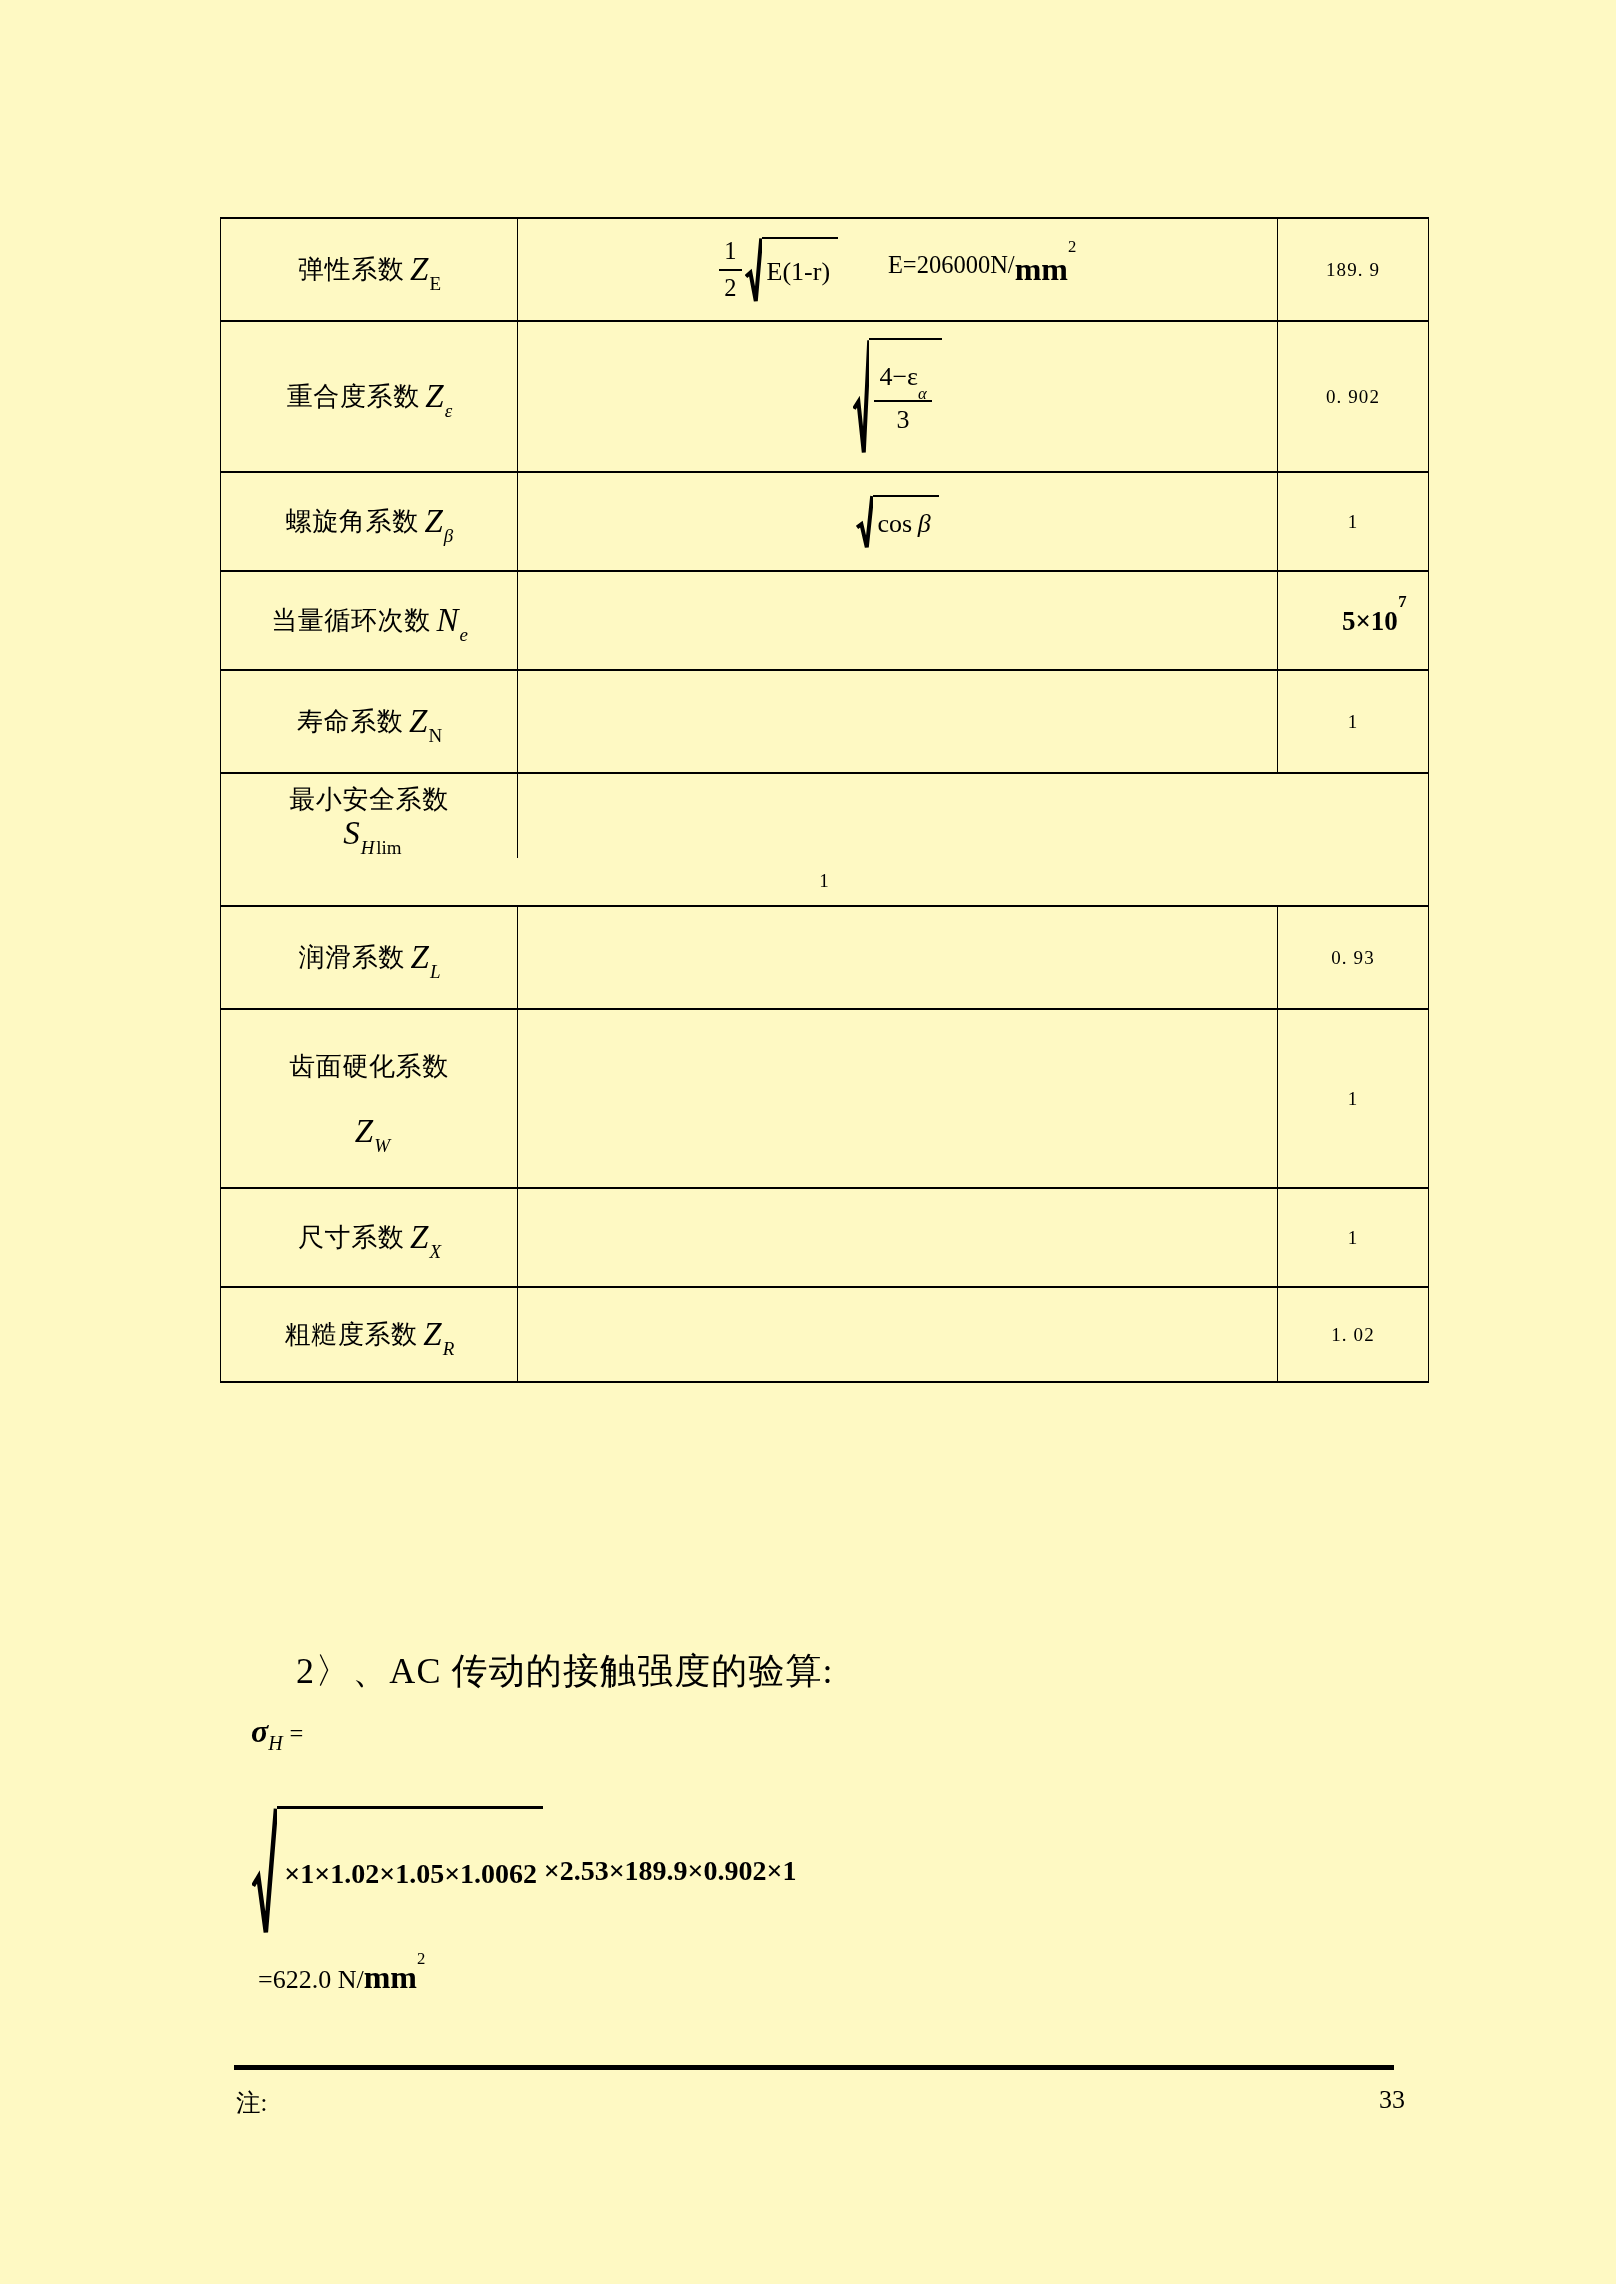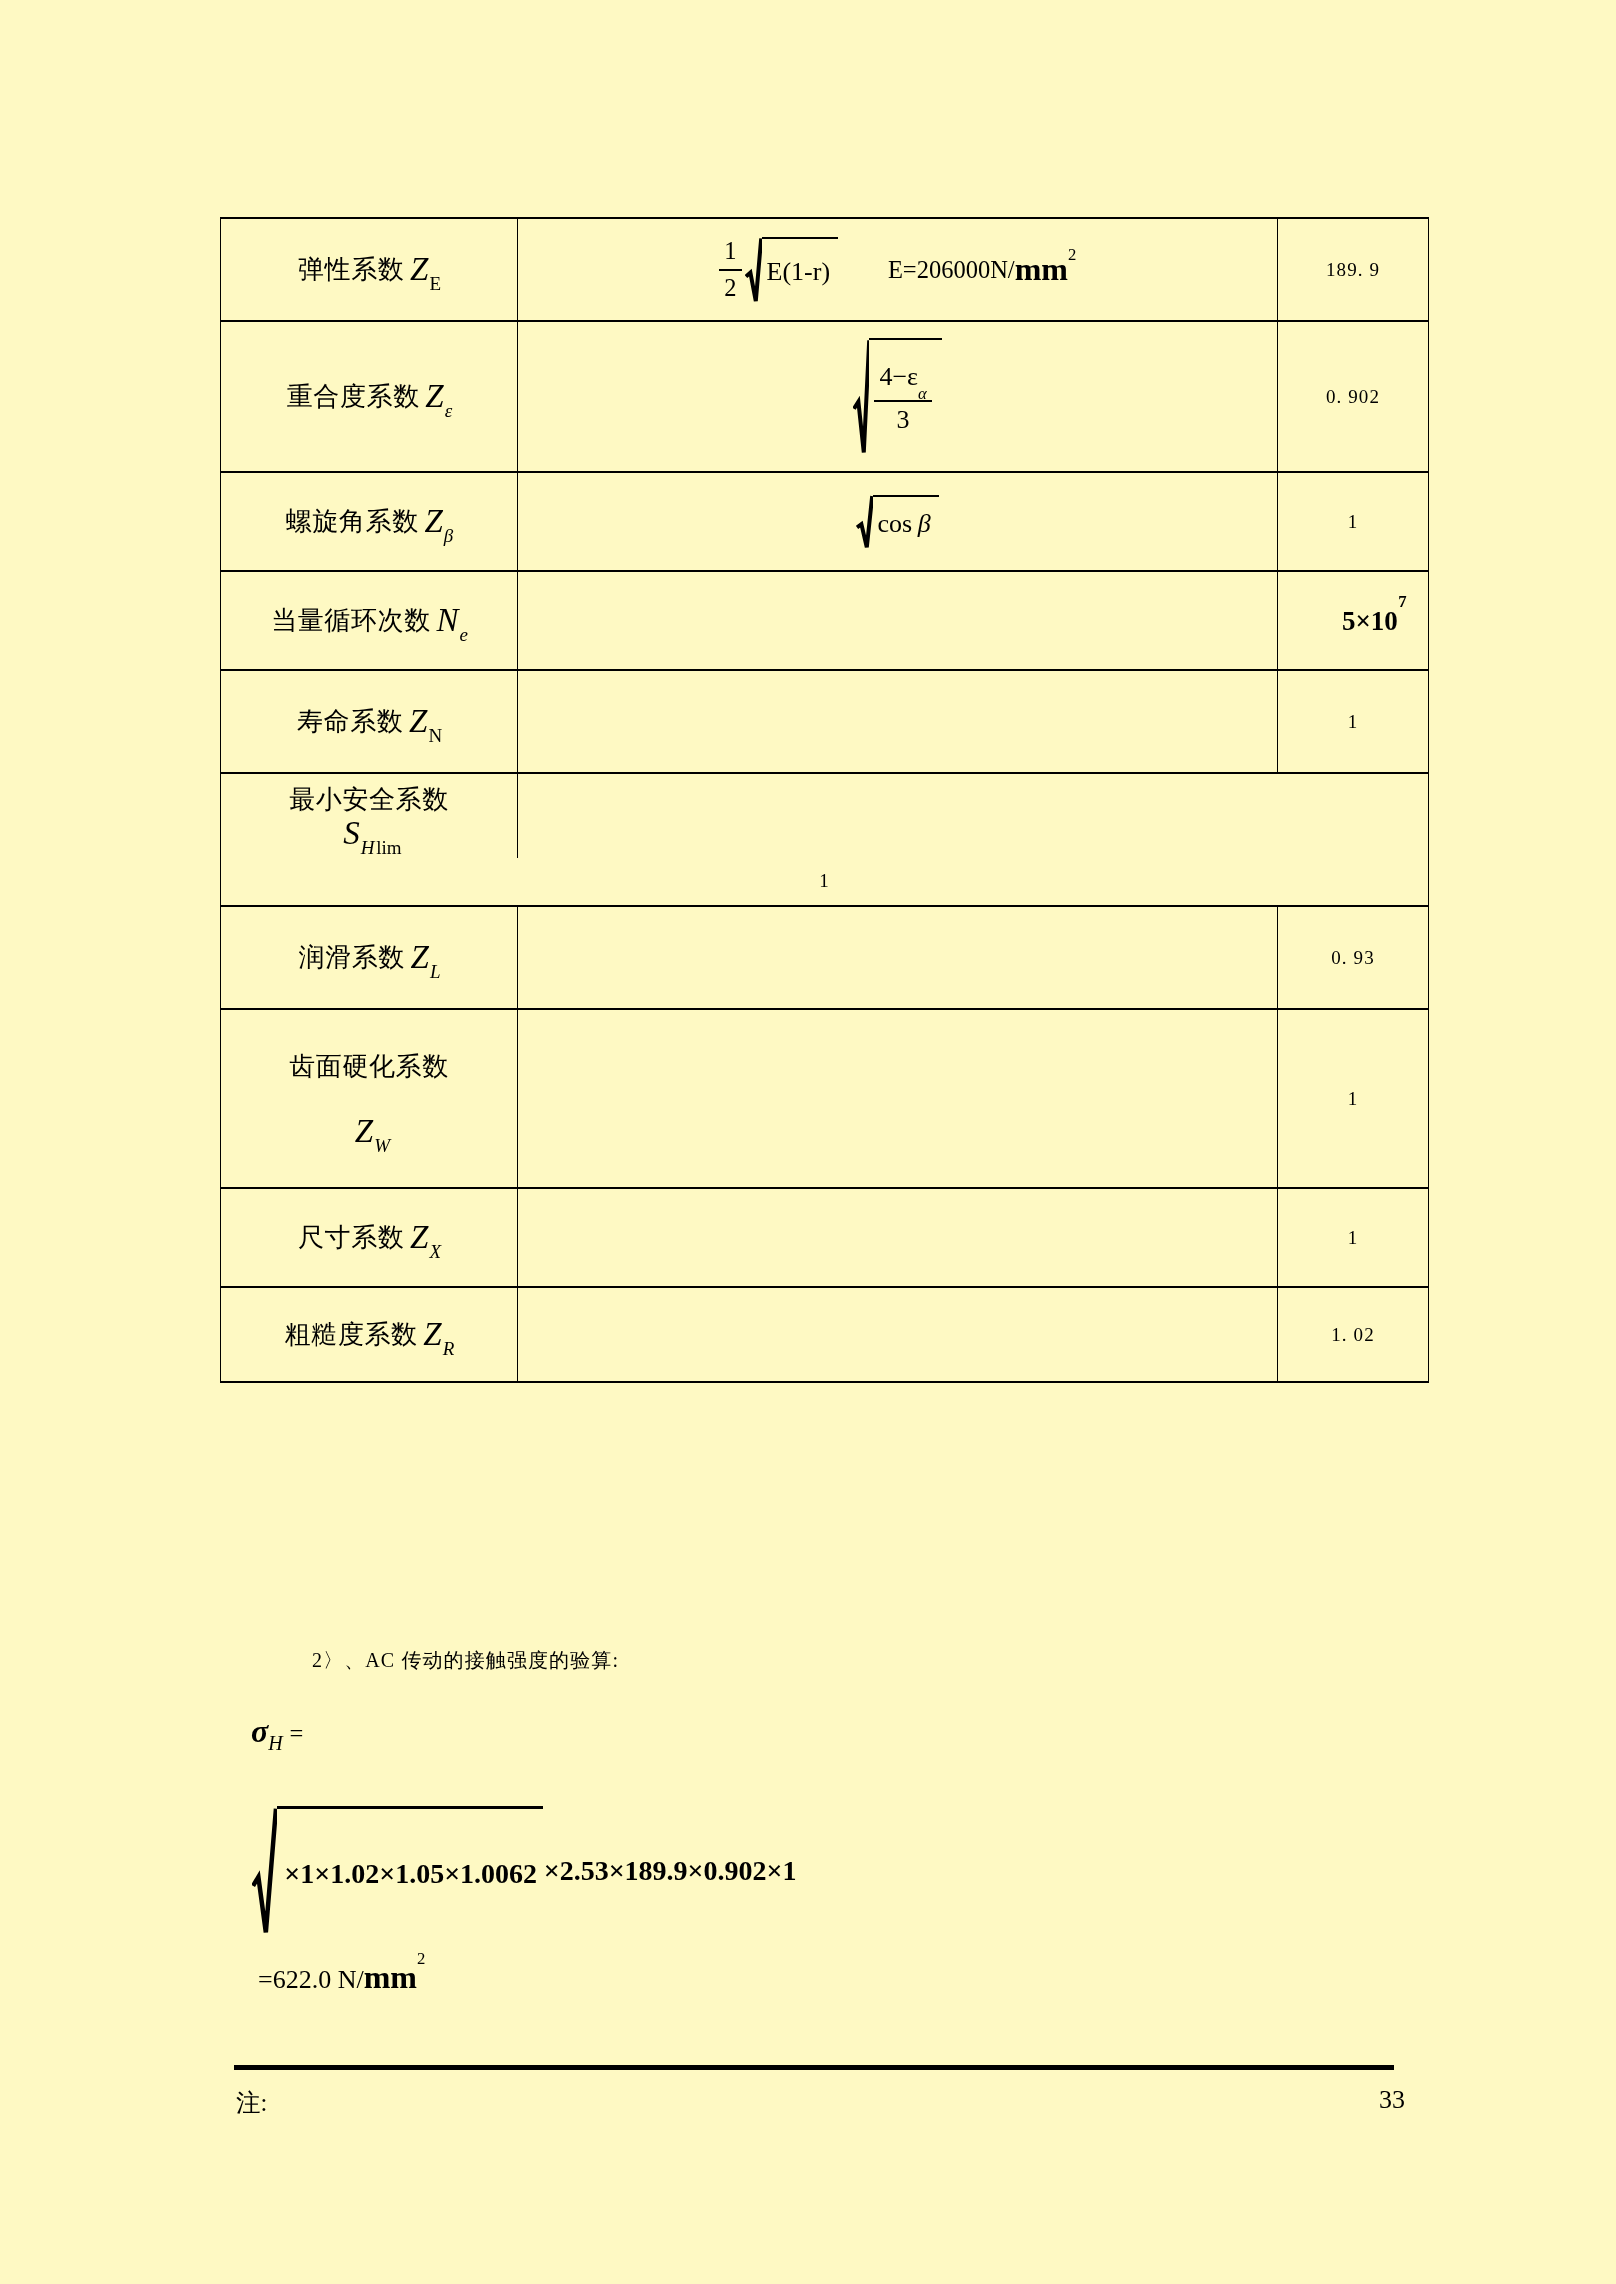--- a/index.html
+++ b/index.html
@@ -52,37 +52,37 @@
   .sqrt{display:inline-flex;align-items:stretch;}
   .radsvg{flex:0 0 16.7px;width:16.7px;height:auto;}
   .sbody{border-top:2.8px solid #000;display:flex;align-items:center;padding:3.3px 7.8px 0 4.5px;}
 
   
   .f-row1{display:flex;align-items:center;justify-content:center;gap:50px;}
   .fgroup{display:inline-flex;align-items:center;}
   .f12{font-size:24.5px;}
   .s1{height:66px;margin-left:3.3px;}
   .s1 .sbody{font-size:26px;}
-  .enote{font-size:24.5px;display:inline-flex;align-items:center;}
+  .enote{font-size:24.5px;display:inline-flex;align-items:flex-start;}
   .mmb{font-size:32px;font-weight:bold;font-style:normal;}
   .enote sup,.result sup{font-size:16.7px;position:relative;top:-14.5px;}
 
   
   .s2{height:118px;}
   .s2 .sbody{font-size:26px;padding:4.5px 10px 2.2px 4.5px;}
   .s2 .frac .num{font-style:normal;}
   .s2 sub{font-size:16.7px;font-style:italic;position:relative;top:7.8px;}
 
   
   .s3{height:54px;}
   .s3 .sbody{font-size:26px;}
   .s3 .it{font-style:italic;margin-left:5.6px;}
 
   
-  .heading{position:absolute;left:312px;top:1647px;font-size:20px;letter-spacing:1.1px;}
+  .heading{position:absolute;left:296px;top:1647px;font-size:36px;letter-spacing:1.1px;}
   .sigline{position:absolute;left:251px;top:1713px;}
   .sigline .sigma{font-size:32px;font-weight:bold;font-style:italic;}
   .sigline sub{font-size:20px;font-style:italic;position:relative;top:5.6px;}
   .sigline .eq{font-size:24.5px;margin-left:6.7px;}
 
   .bigf{position:absolute;left:252px;top:1806px;height:129px;display:flex;align-items:center;font-weight:bold;font-size:28px;}
   .s-big{height:129px;}
   .s-big .radsvg{flex:0 0 24.5px;width:24.5px;}
   .s-big .sbody{border-top:3.3px solid #000;padding:4.5px 3.3px 0 5.6px;}
   .bigfrac .num{border-bottom:2.8px solid #000;padding:2.2px 15.6px 6.7px;}

